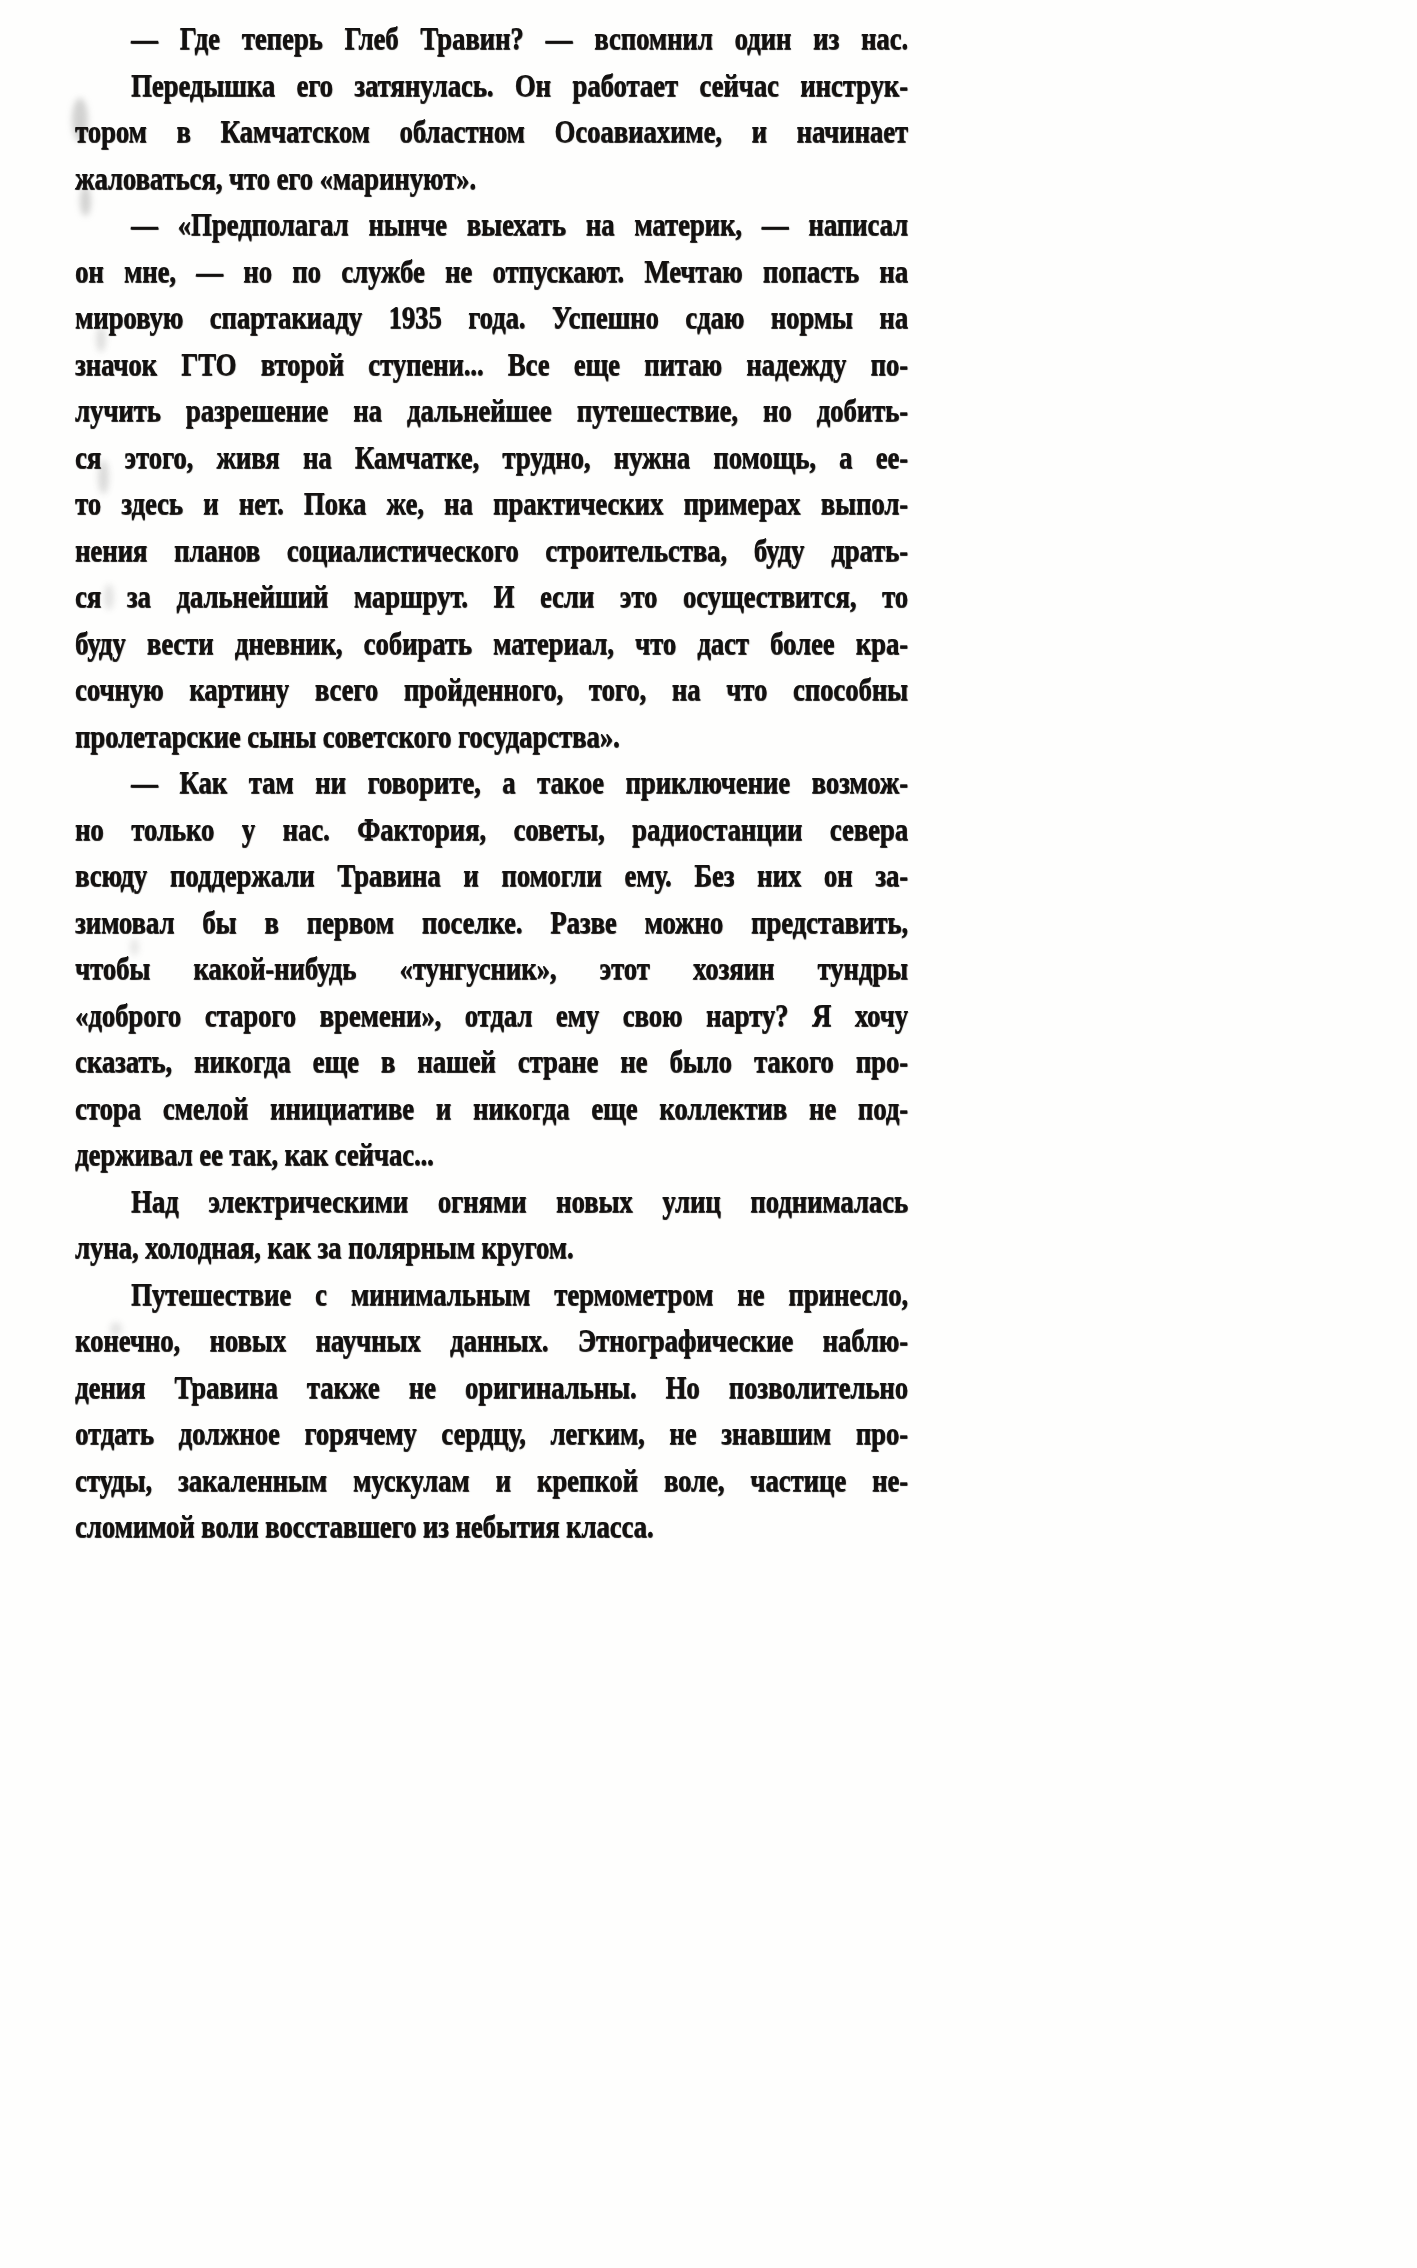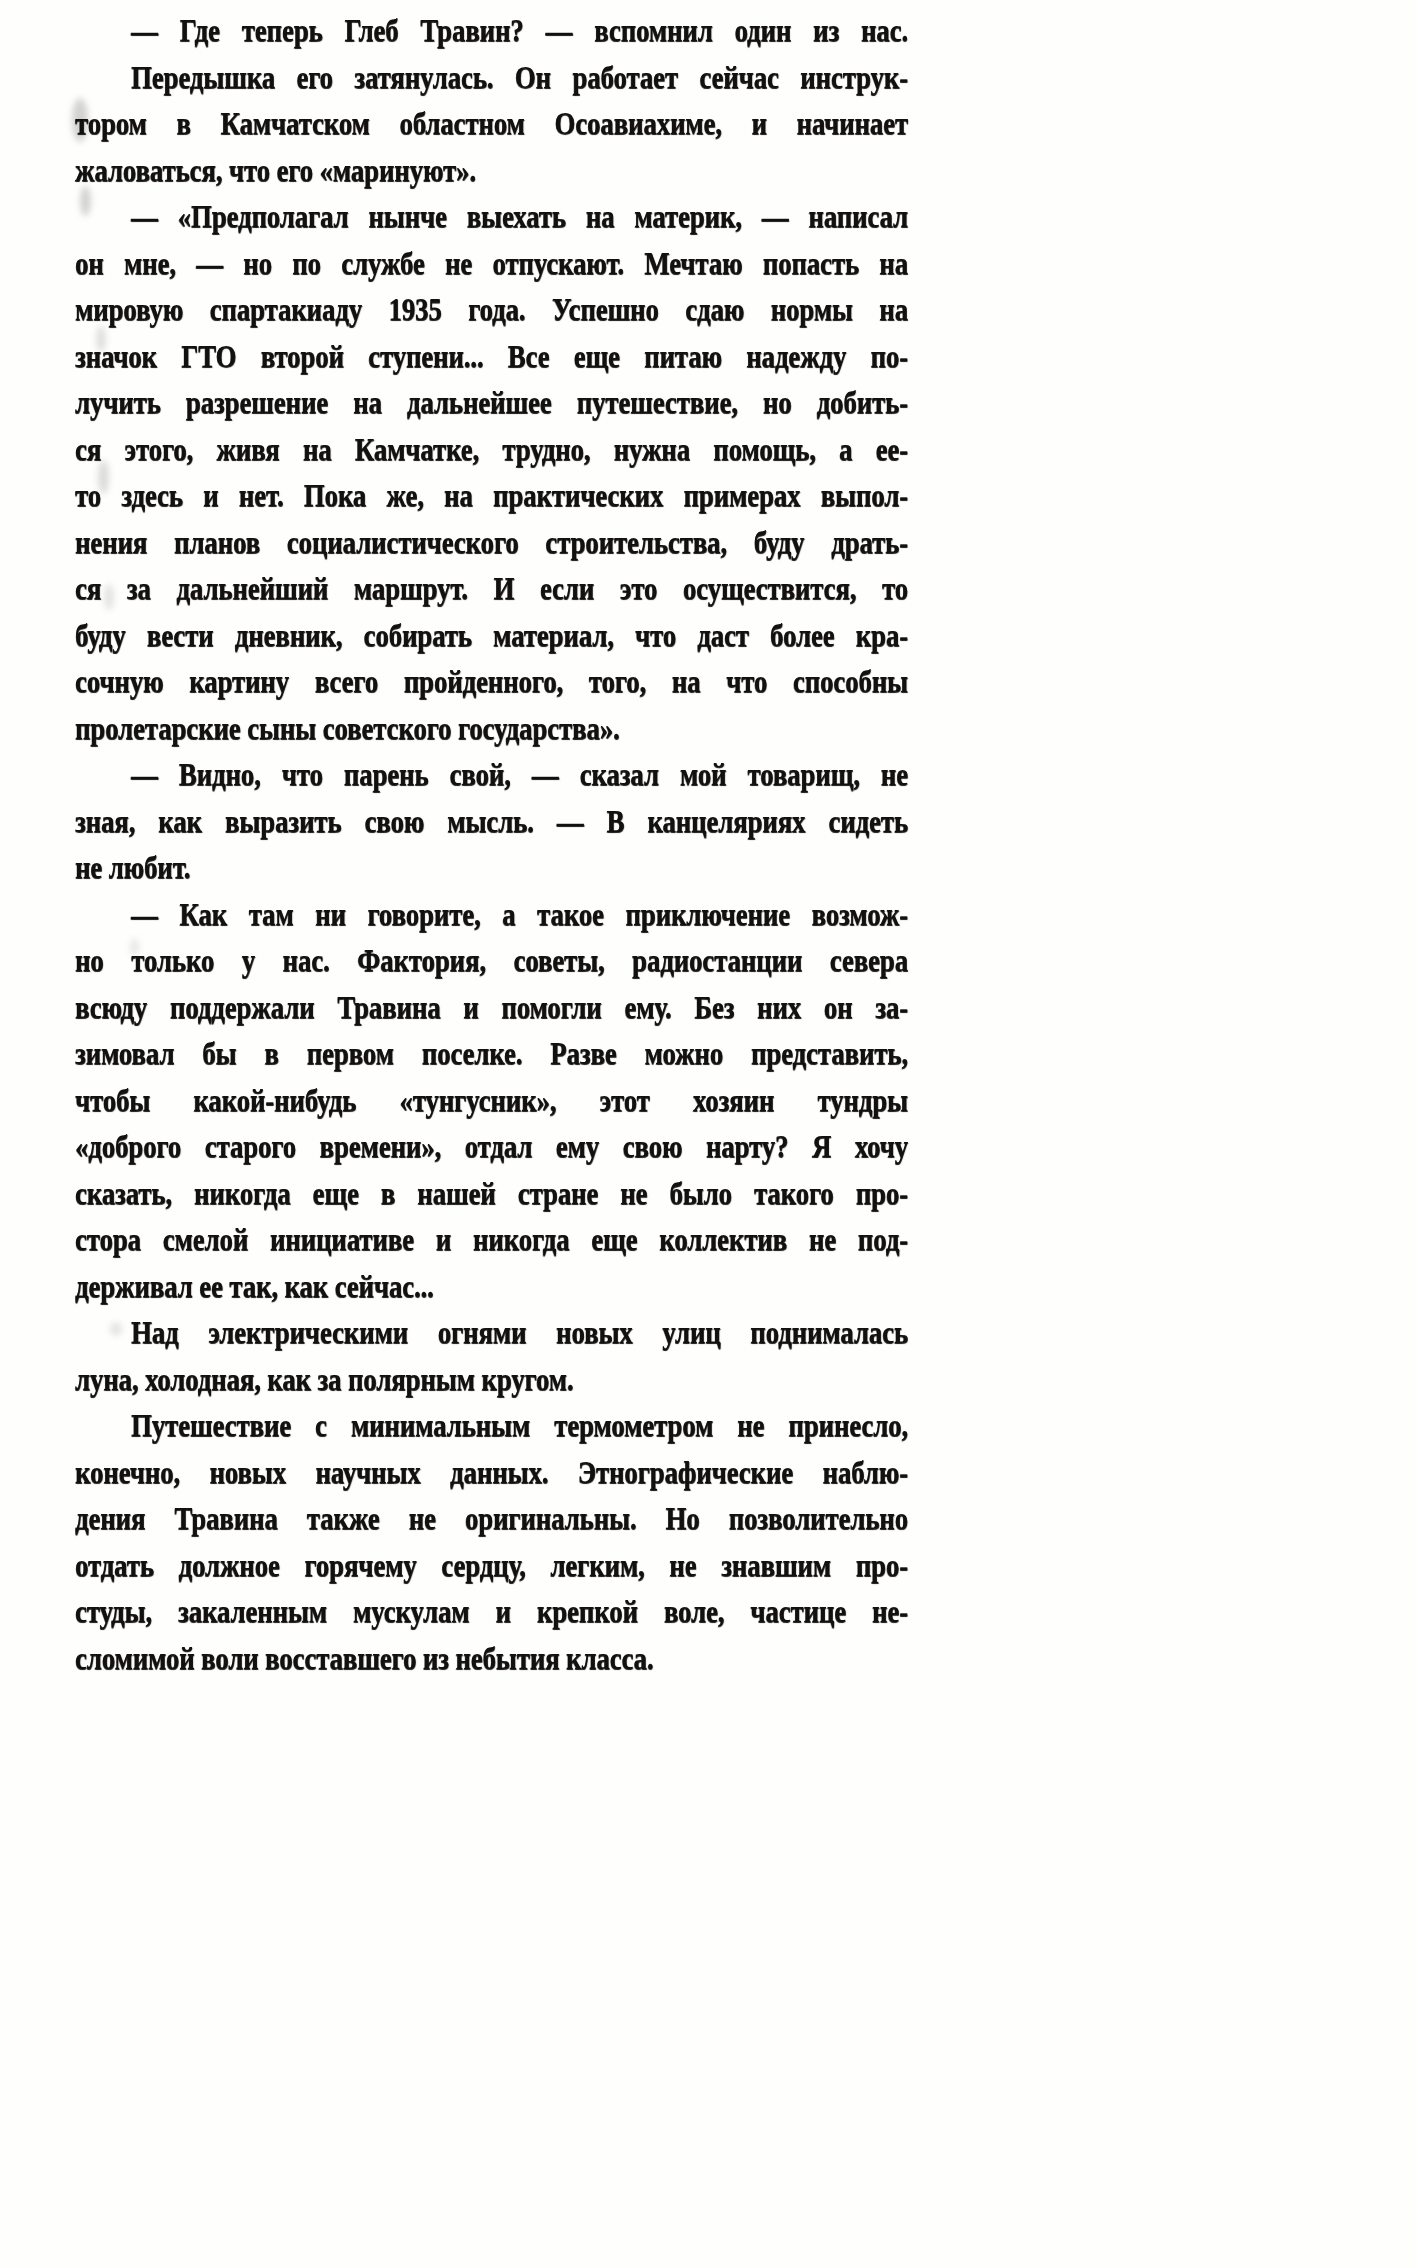--- a/index.html
+++ b/index.html
@@ -15,21 +15,21 @@
     overflow: hidden;
   }
   .page {
     position: absolute;
     inset: 0;
     background: #fefefd;
   }
   .text-column {
     position: absolute;
     left: 75px;
-    top: 8px;
+    top: 16px;
     width: 833px;
     color: #131110;
     font-weight: 700;
     font-size: 27px;
     line-height: 46.5px;
     letter-spacing: -0.2px;
     text-shadow:
       0.4px 0.3px 0.8px rgba(15, 13, 11, 0.85),
       -0.3px 0.1px 0.5px rgba(15, 13, 11, 0.45);
   }
@@ -87,25 +87,20 @@
         <div class="line">лучить разрешение на дальнейшее путешествие, но добить-</div>
         <div class="line">ся этого, живя на Камчатке, трудно, нужна помощь, а ее-</div>
         <div class="line">то здесь и нет. Пока же, на практических примерах выпол-</div>
         <div class="line">нения планов социалистического строительства, буду драть-</div>
         <div class="line">ся за дальнейший маршрут. И если это осуществится, то</div>
         <div class="line">буду вести дневник, собирать материал, что даст более кра-</div>
         <div class="line">сочную картину всего пройденного, того, на что способны</div>
         <div class="line last">пролетарские сыны советского государства».</div>
       </div>
       <div class="paragraph">
-        <div class="line first">— Видно, что парень свой, — сказал мой товарищ, не</div>
-        <div class="line">зная, как выразить свою мысль. — В канцеляриях сидеть</div>
-        <div class="line last">не любит.</div>
-      </div>
-      <div class="paragraph">
         <div class="line first">— Как там ни говорите, а такое приключение возмож-</div>
         <div class="line">но только у нас. Фактория, советы, радиостанции севера</div>
         <div class="line">всюду поддержали Травина и помогли ему. Без них он за-</div>
         <div class="line">зимовал бы в первом поселке. Разве можно представить,</div>
         <div class="line">чтобы какой-нибудь «тунгусник», этот хозяин тундры</div>
         <div class="line">«доброго старого времени», отдал ему свою нарту? Я хочу</div>
         <div class="line">сказать, никогда еще в нашей стране не было такого про-</div>
         <div class="line">стора смелой инициативе и никогда еще коллектив не под-</div>
         <div class="line last">держивал ее так, как сейчас...</div>
       </div>

